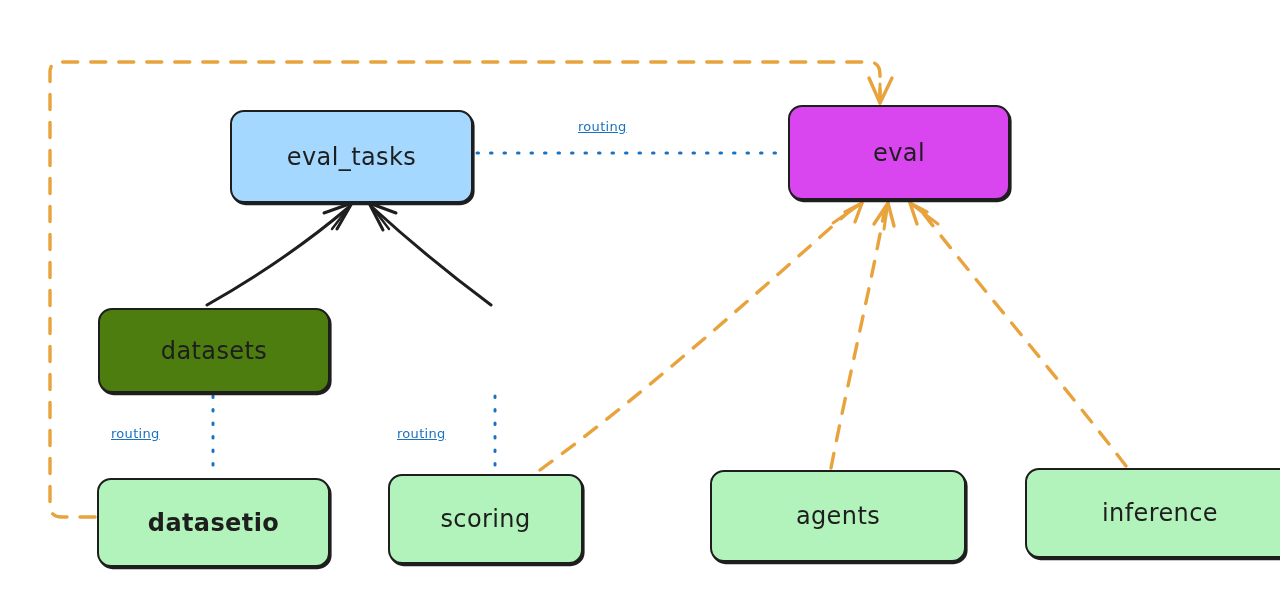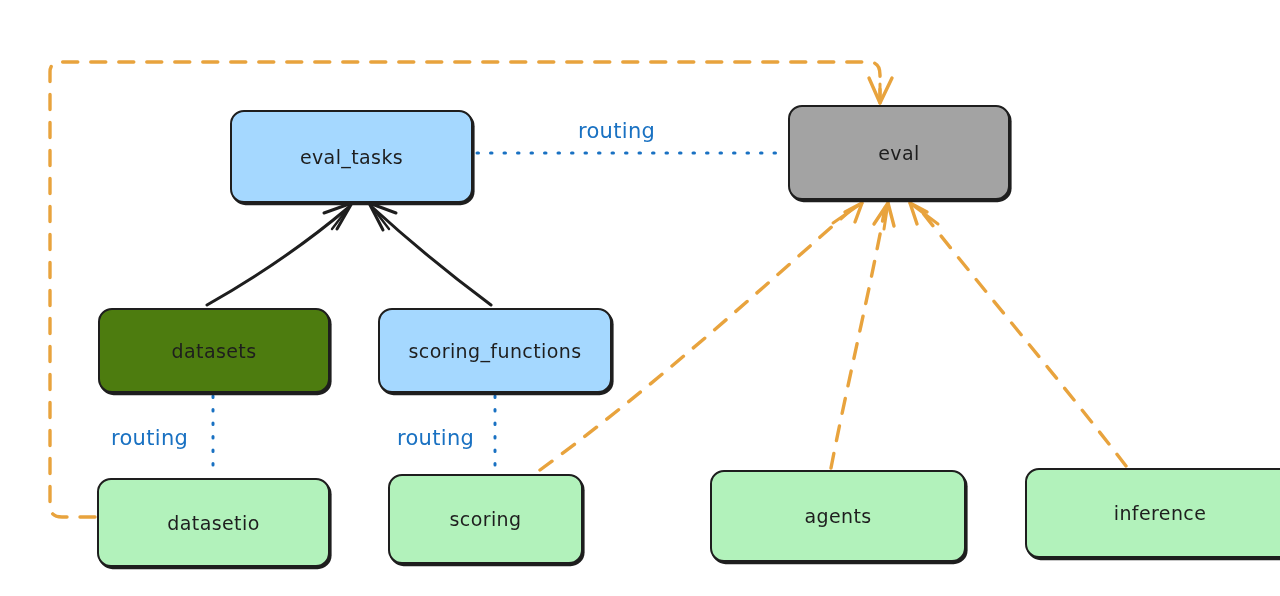--- a/index.html
+++ b/index.html
@@ -31,32 +31,33 @@
     box-sizing: border-box;
     border: 2.6px solid #1e1e1e;
     border-radius: 14px;
     display: flex;
     align-items: center;
     justify-content: center;
     box-shadow: 1.6px 2.2px 0px 0px #1e1e1e;
   }
   .node-label {
     font-family: "DejaVu Sans", sans-serif;
-    font-size: 19px;
+    font-size: 24px;
     color: #1e1e1e;
     letter-spacing: 0.4px;
     white-space: nowrap;
   }
   .edge-label {
     position: absolute;
     font-family: "DejaVu Sans", sans-serif;
-    font-size: 21px;
+    font-size: 13px;
     color: #1971c2;
     white-space: nowrap;
     letter-spacing: 0.3px;
+    text-decoration: underline;
   }
 </style>
 </head>
 <body>
 
 <div id="canvas">
 
   <svg id="edges" viewBox="0 0 1280 596" xmlns="http://www.w3.org/2000/svg">
 
     <g>
@@ -106,33 +107,30 @@
       <path d="M 927 212 L 910 203 L 917 224" fill="none" stroke="#e8a33d" stroke-width="3.4" stroke-linecap="round" stroke-linejoin="round"></path>
       <path d="M 938 224 L 910 203" fill="none" stroke="#e8a33d" stroke-width="3" stroke-linecap="round"></path>
     </g>
 
   </svg>
 
   <div class="node" style="left:230px; top:110px; width:243px; height:93px; background:#a5d8ff;">
     <span class="node-label">eval_tasks</span>
   </div>
 
-  <div class="node" style="left:788px; top:105px; width:222px; height:95px; background:#a3a3a3;">
+  <div class="node" style="left:788px; top:105px; width:222px; height:95px; background:#d946ef;">
     <span class="node-label">eval</span>
   </div>
 
   <div class="node" style="left:98px; top:308px; width:232px; height:85px; background:#4d7c0f;">
     <span class="node-label">datasets</span>
   </div>
 
-  <div class="node" style="left:378px; top:308px; width:234px; height:85px; background:#a5d8ff;">
-    <span class="node-label">scoring_functions</span>
-  </div>
 
-  <div class="node" style="left:97px; top:478px; width:233px; height:89px; background:#b2f2bb;">
+  <div class="node" style="left:97px; top:478px; width:233px; height:89px; background:#b2f2bb;font-weight:bold;">
     <span class="node-label">datasetio</span>
   </div>
 
   <div class="node" style="left:388px; top:474px; width:195px; height:90px; background:#b2f2bb;">
     <span class="node-label">scoring</span>
   </div>
 
   <div class="node" style="left:710px; top:470px; width:256px; height:92px; background:#b2f2bb;">
     <span class="node-label">agents</span>
   </div>

